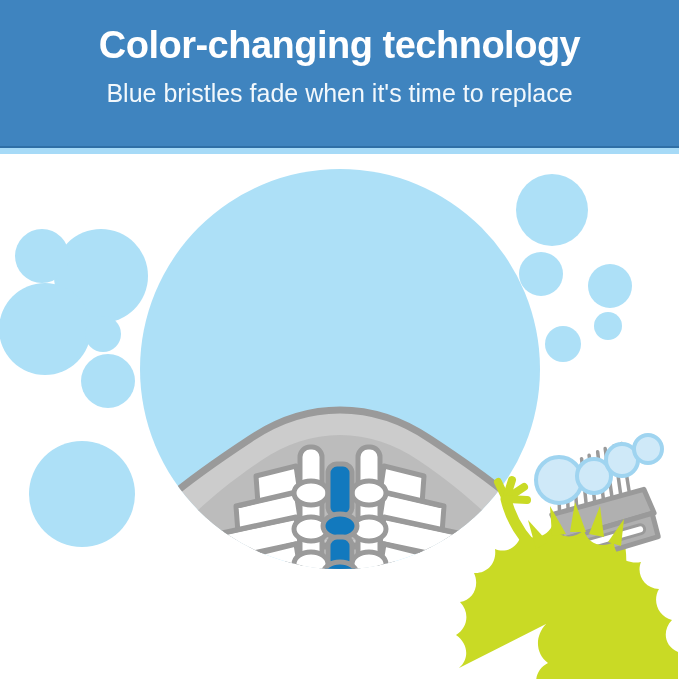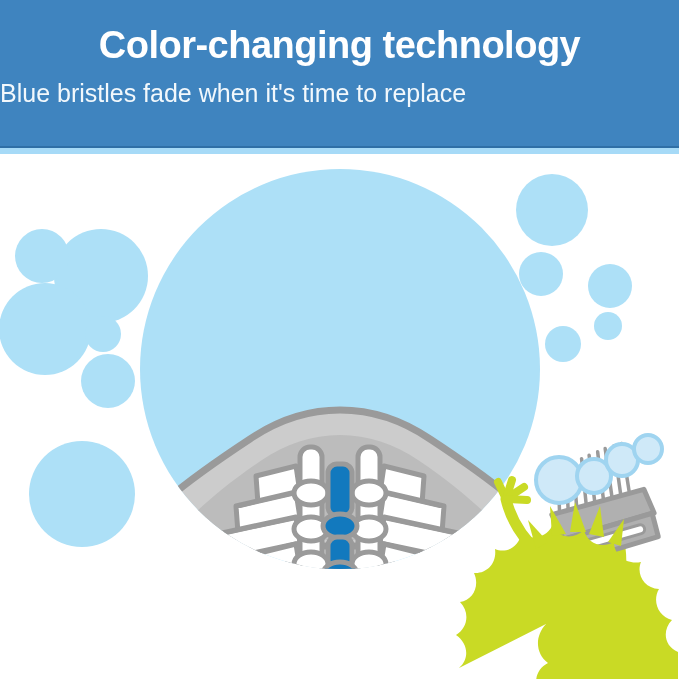--- a/index.html
+++ b/index.html
@@ -43,20 +43,21 @@
     font-weight: bold;
     letter-spacing: -0.5px;
     line-height: 46px;
     white-space: nowrap;
   }
   .banner-subtitle {
     position: absolute;
     left: 0;
     top: 77px;
     width: 679px;
+    text-align: center;
     color: #f2f8fc;
     font-size: 25px;
     font-weight: 400;
     line-height: 32px;
     white-space: nowrap;
   }
   .banner-rule {
     position: absolute;
     left: 0;
     top: 146px;

